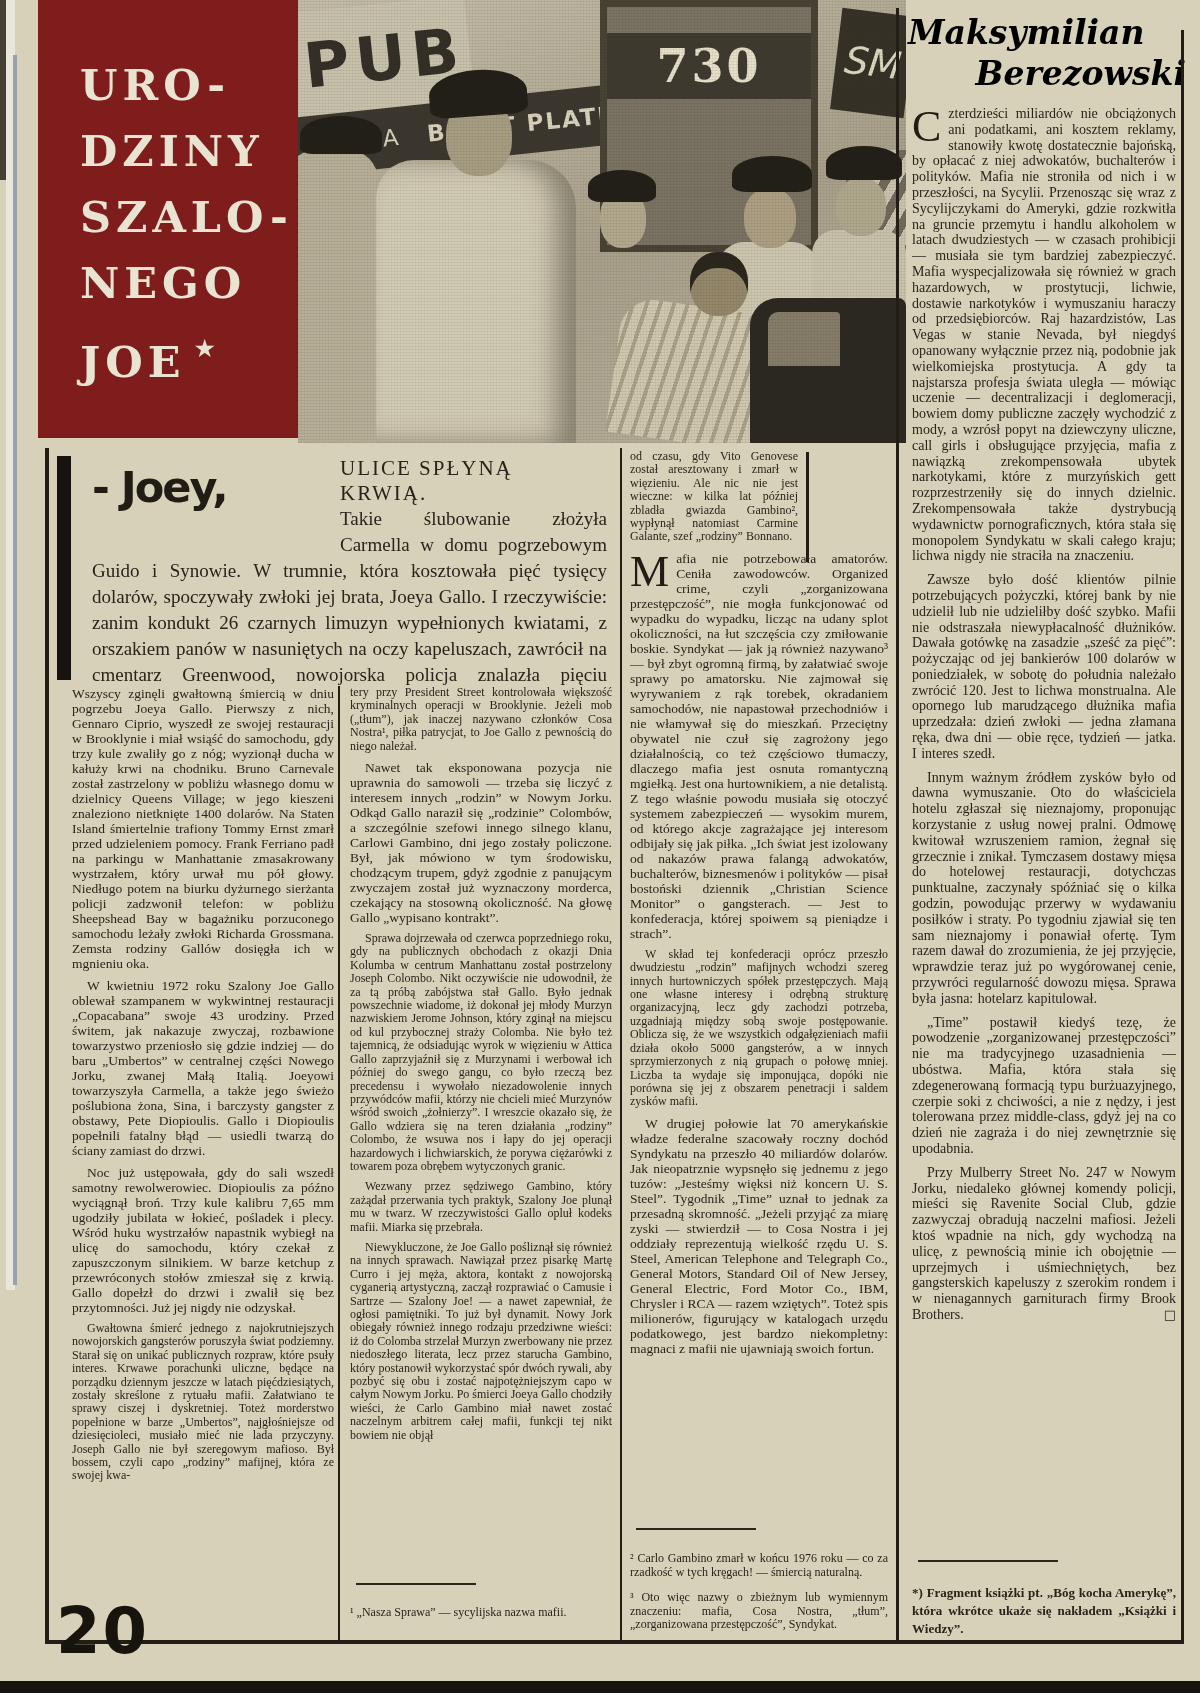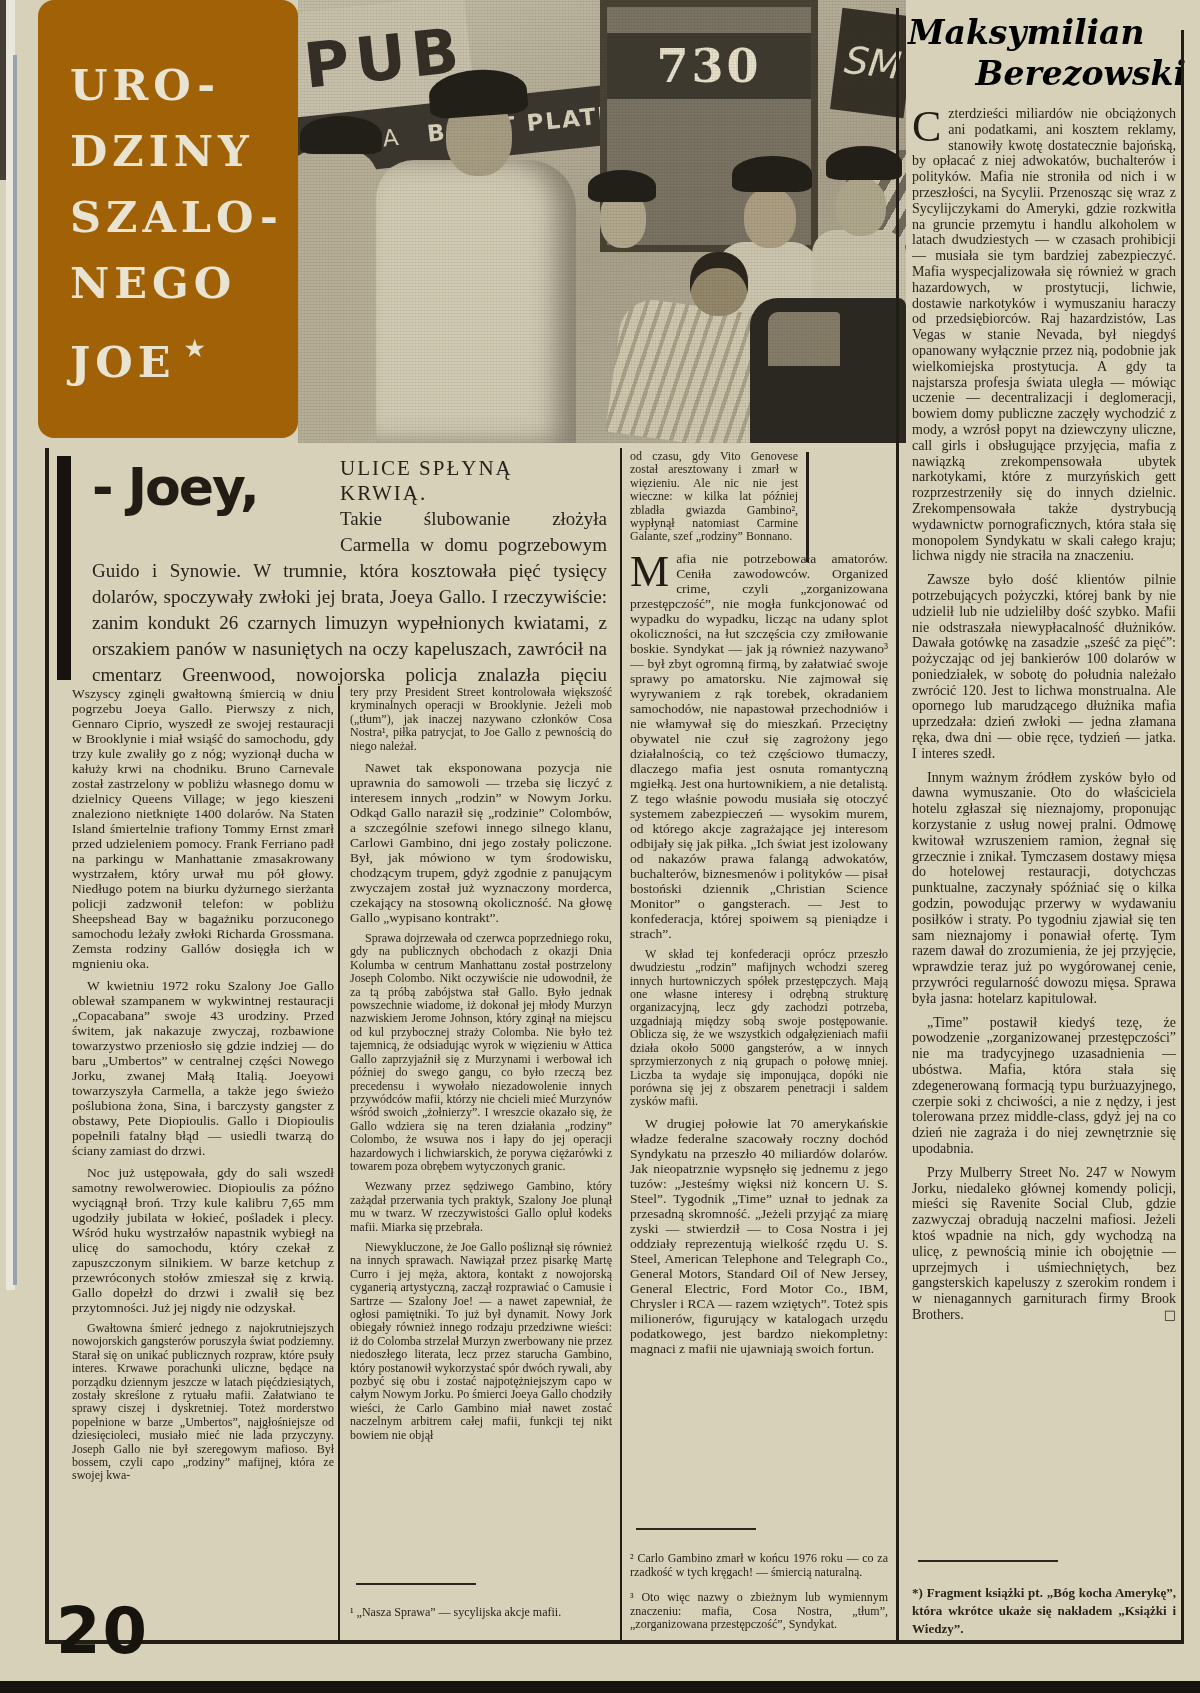--- a/index.html
+++ b/index.html
@@ -6,21 +6,21 @@
   .page{position:relative;width:1200px;height:1693px;background:#d7d1b9;overflow:hidden;
         font-family:"Liberation Serif",serif;color:#29241b;}
   .abs{position:absolute;}
 
   
   .edge-dark{left:0;top:0;width:8px;height:180px;background:#463f35;}
   .edge-light{left:6px;top:0;width:9px;height:1290px;background:#e9e6dc;}
   .edge-blue{left:13px;top:55px;width:4px;height:1230px;background:#98a2ac;}
 
   
-  .title-block{left:38px;top:0;width:260px;height:438px;background:#a16207;padding:52px 0 0 32px;box-sizing:border-box;border-radius:16px;}
+  .title-block{left:38px;top:0;width:260px;height:438px;background:#7f1d1d;padding:52px 0 0 42px;box-sizing:border-box;}
   .title-line{display:block;color:#e9e4d2;font-family:"DejaVu Serif",serif;font-weight:bold;
               font-size:43px;letter-spacing:5px;line-height:66px;white-space:nowrap;}
   .title-star{color:#e9e4d2;font-family:"DejaVu Sans",sans-serif;font-size:25px;vertical-align:20px;margin-left:8px;}
 
   
   .illustration{left:298px;top:0;width:608px;height:443px;overflow:hidden;
                 background:linear-gradient(160deg,#c3bca7,#a8a08a 55%,#b7b09b);}
   .illustration *{position:absolute;}
   .pub-sign{left:-8px;top:4px;width:180px;height:112px;background:#c8c1ac;transform:rotate(-6deg);
             font-family:"DejaVu Sans",sans-serif;font-weight:bold;font-size:62px;color:#332f27;
@@ -78,21 +78,21 @@
   .v-col4-left{left:896px;top:8px;width:3px;height:1634px;}
   .v-page-right{left:1181px;top:30px;width:3px;height:1612px;}
   .left-frame{left:45px;top:448px;width:4px;height:1194px;}
   .bottom-rule{left:45px;top:1640px;width:1139px;height:4px;}
   .bottom-strip{left:0;top:1681px;width:1200px;height:12px;background:#17130e;}
 
   
   .lead-bar{left:57px;top:456px;width:14px;height:224px;background:#17130e;}
   .lead{left:92px;top:446px;width:515px;height:246px;overflow:hidden;}
   .joey{float:left;width:248px;height:88px;font-family:"DejaVu Sans",sans-serif;font-weight:bold;
-        font-size:52px;letter-spacing:-2px;color:#211d15;line-height:82px;}
+        font-size:43px;letter-spacing:-2px;color:#211d15;line-height:82px;}
   .vow{font-size:21px;letter-spacing:2px;padding-top:10px;color:#29241b;}
   .lead-text{font-size:19px;line-height:26px;text-align:justify;color:#29241b;}
 
   
   .col{position:absolute;overflow:hidden;text-align:justify;}
   .col p{margin:0 0 7px 0;font-size:13.5px;line-height:15px;}
   .col p.small{font-size:12px;line-height:13.4px;}
   .col p.indent{text-indent:15px;}
   .col1{left:72px;top:686px;width:262px;height:952px;}
   .col2{left:350px;top:686px;width:262px;height:893px;}
@@ -201,21 +201,21 @@
 
   <div class="col col2">
     <p class="small">tery przy President Street kontrolowała większość kryminalnych operacji w Brooklynie. Jeżeli mob („tłum”), jak inaczej nazywano członków Cosa Nostra¹, piłka patrycjat, to Joe Gallo z pewnością do niego należał.</p>
     <p class="indent">Nawet tak eksponowana pozycja nie uprawnia do samowoli — trzeba się liczyć z interesem innych „rodzin” w Nowym Jorku. Odkąd Gallo naraził się „rodzinie” Colombów, a szczególnie szefowi innego silnego klanu, Carlowi Gambino, dni jego zostały policzone. Był, jak mówiono w tym środowisku, chodzącym trupem, gdyż zgodnie z panującym zwyczajem został już wyznaczony morderca, czekający na stosowną okoliczność. Na głowę Gallo „wypisano kontrakt”.</p>
     <p class="small indent">Sprawa dojrzewała od czerwca poprzedniego roku, gdy na publicznych obchodach z okazji Dnia Kolumba w centrum Manhattanu został postrzelony Joseph Colombo. Nikt oczywiście nie udowodnił, że za tą próbą zabójstwa stał Gallo. Było jednak powszechnie wiadome, iż dokonał jej młody Murzyn nazwiskiem Jerome Johnson, który zginął na miejscu od kul przybocznej straży Colomba. Nie było też tajemnicą, że odsiadując wyrok w więzieniu w Attica Gallo zaprzyjaźnił się z Murzynami i werbował ich później do swego gangu, co było rzeczą bez precedensu i wywołało niezadowolenie innych przywódców mafii, którzy nie chcieli mieć Murzynów wśród swoich „żołnierzy”. I wreszcie okazało się, że Gallo wdziera się na teren działania „rodziny” Colombo, że wsuwa nos i łapy do jej operacji hazardowych i lichwiarskich, że porywa ciężarówki z towarem poza obrębem wytyczonych granic.</p>
     <p class="small indent">Wezwany przez sędziwego Gambino, który zażądał przerwania tych praktyk, Szalony Joe plunął mu w twarz. W rzeczywistości Gallo opluł kodeks mafii. Miarka się przebrała.</p>
     <p class="small indent">Niewykluczone, że Joe Gallo pośliznął się również na innych sprawach. Nawiązał przez pisarkę Martę Curro i jej męża, aktora, kontakt z nowojorską cyganerią artystyczną, zaczął rozprawiać o Camusie i Sartrze — Szalony Joe! — a nawet zapewniał, że ogłosi pamiętniki. To już był dynamit. Nowy Jork obiegały również innego rodzaju przedziwne wieści: iż do Colomba strzelał Murzyn zwerbowany nie przez niedoszłego literata, lecz przez starucha Gambino, który postanowił wykorzystać spór dwóch rywali, aby pozbyć się obu i zostać najpotężniejszym capo w całym Nowym Jorku. Po śmierci Joeya Gallo chodziły wieści, że Carlo Gambino miał nawet zostać naczelnym arbitrem całej mafii, funkcji tej nikt bowiem nie objął</p>
   </div>
   <div class="abs fn-rule fn-c2-rule"></div>
   <div class="fn fn-c2">
-    <p>¹ „Nasza Sprawa” — sycylijska akcje mafii.</p>
+    <p>¹ „Nasza Sprawa” — sycylijska nazwa mafii.</p>
   </div>
 
   <div class="col col3">
     <p class="small narrow">od czasu, gdy Vito Genovese został aresztowany i zmarł w więzieniu. Ale nic nie jest wieczne: w kilka lat później zbladła gwiazda Gambino², wypłynął natomiast Carmine Galante, szef „rodziny” Bonnano.</p>
     <p><span class="dropcap">M</span><span>afia nie potrzebowała amatorów. Ceniła zawodowców. Organized crime, czyli „zorganizowana przestępczość”, nie mogła funkcjonować od wypadku do wypadku, licząc na udany splot okoliczności, na łut szczęścia czy zmiłowanie boskie. Syndykat — jak ją również nazywano³ — był zbyt ogromną firmą, by załatwiać swoje sprawy po amatorsku. Nie zajmował się wyrywaniem z rąk torebek, okradaniem samochodów, nie napastował przechodniów i nie włamywał się do mieszkań. Przeciętny obywatel nie czuł się zagrożony jego działalnością, co też częściowo tłumaczy, dlaczego mafia jest osnuta romantyczną mgiełką. Jest ona hurtownikiem, a nie detalistą. Z tego właśnie powodu musiała się otoczyć systemem zabezpieczeń — wysokim murem, od którego akcje zagrażające jej interesom odbijały się jak piłka. „Ich świat jest izolowany od nakazów prawa falangą adwokatów, buchalterów, biznesmenów i polityków — pisał bostoński dziennik „Christian Science Monitor” o gangsterach. — Jest to konfederacja, której spoiwem są pieniądze i strach”.</span></p>
     <p class="small indent">W skład tej konfederacji oprócz przeszło dwudziestu „rodzin” mafijnych wchodzi szereg innych hurtowniczych spółek przestępczych. Mają one własne interesy i odrębną strukturę organizacyjną, lecz gdy zachodzi potrzeba, uzgadniają między sobą swoje postępowanie. Oblicza się, że we wszystkich odgałęzieniach mafii działa około 5000 gangsterów, a w innych sprzymierzonych z nią grupach o połowę mniej. Liczba ta wydaje się imponująca, dopóki nie porówna się jej z obszarem penetracji i saldem zysków mafii.</p>
     <p class="indent">W drugiej połowie lat 70 amerykańskie władze federalne szacowały roczny dochód Syndykatu na przeszło 40 miliardów dolarów. Jak nieopatrznie wypsnęło się jednemu z jego tuzów: „Jesteśmy więksi niż koncern U. S. Steel”. Tygodnik „Time” uznał to jednak za przesadną skromność. „Jeżeli przyjąć za miarę zyski — stwierdził — to Cosa Nostra i jej oddziały reprezentują wielkość rzędu U. S. Steel, American Telephone and Telegraph Co., General Motors, Standard Oil of New Jersey, General Electric, Ford Motor Co., IBM, Chrysler i RCA — razem wziętych”. Toteż spis milionerów, figurujący w katalogach urzędu podatkowego, jest bardzo niekompletny: magnaci z mafii nie ujawniają swoich fortun.</p>
   </div>
   <div class="abs fn-rule fn-c3-rule"></div>
   <div class="fn fn-c3">

